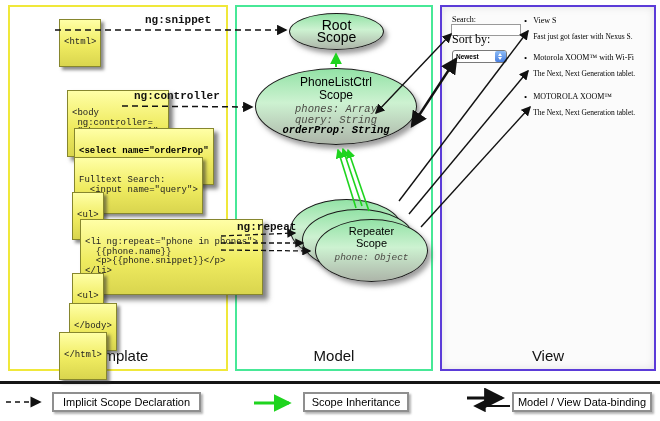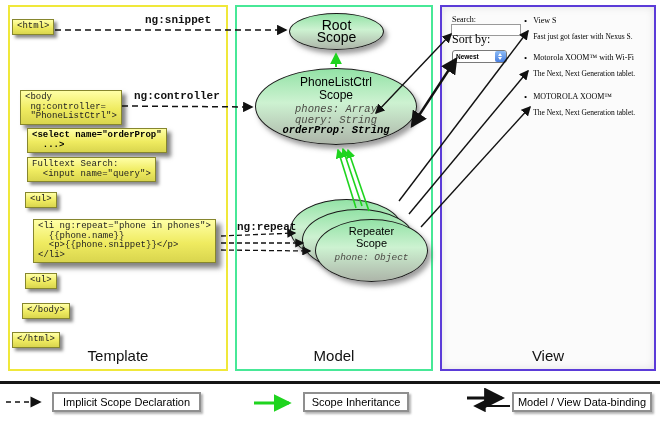--- a/index.html
+++ b/index.html
@@ -10,22 +10,22 @@
   .col { position:absolute; top:5px; height:366px; background:#fff; }
   .col-template { left:8px;  width:220px; border:2px solid #f0e83a; }
   .col-model    { left:235px; width:198px; border:2px solid #47e897; }
   .col-view     { left:440px; width:216px; border:2px solid #5b3bd8; background:#fbfbfb; box-shadow:inset 0 0 9px rgba(0,0,0,0.10); }
   .col-label { position:absolute; bottom:5px; left:0; width:100%; text-align:center; font-size:15px; color:#111; }
 
   
   .code-box { position:absolute; z-index:3;
     background:linear-gradient(180deg,#ffffa6 0%,#efeb60 55%,#d9d54e 100%);
     border:1px solid #86862e; box-shadow:3px 3px 3px rgba(45,45,45,0.55);
-    padding:2px 4px; font-family:"Liberation Mono","DejaVu Sans Mono",monospace;
-    font-size:9px; line-height:9.5px; color:#222; white-space:pre; }
+    padding:18px 4px; font-family:"Liberation Mono","DejaVu Sans Mono",monospace;
+    font-size:9px; line-height:9.5px; color:#222; white-space:pre;margin-left:47px; }
   .code-box.bold { font-weight:bold; color:#000; }
   .b-html-open  { left:12px;  top:19px; }
   .b-body-open  { left:20px;  top:90px;  box-shadow:4px 4px 4px rgba(45,45,45,0.6); }
   .b-select     { left:27px;  top:128px; box-shadow:4px 4px 4px rgba(45,45,45,0.6); }
   .b-fulltext   { left:27px;  top:157px; }
   .b-ul-open    { left:25px;  top:192px; }
   .b-li-repeat  { left:33px;  top:219px; box-shadow:5px 5px 5px rgba(45,45,45,0.6); }
   .b-ul-close   { left:25px;  top:273px; }
   .b-body-close { left:22px;  top:303px; }
   .b-html-close { left:12px;  top:332px; }

